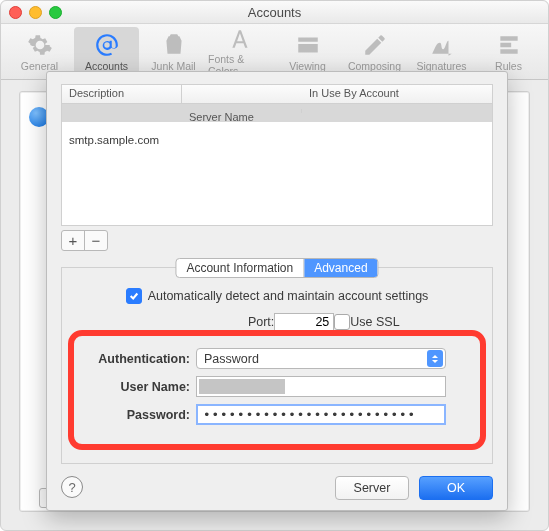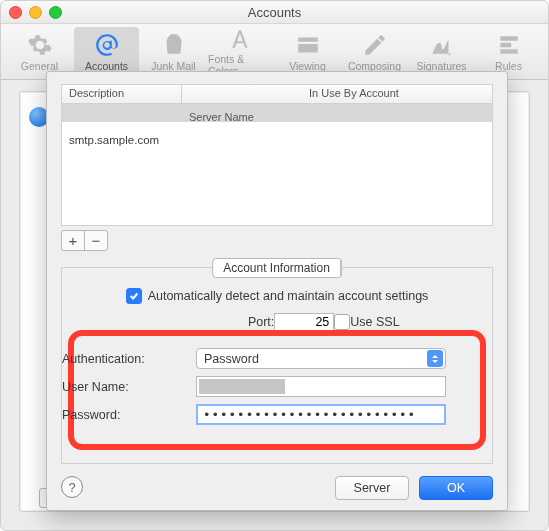--- a/index.html
+++ b/index.html
@@ -77,21 +77,21 @@
 
   
   .port-row{position:absolute;top:45px;left:0;right:0;display:flex;align-items:center;justify-content:center;font-size:12.5px;}
   .port-row .lbl{width:120px;text-align:right;}
   .port-input{width:60px;height:18px;border:1px solid var(--mac-border);background:#fff;text-align:right;padding:0 4px;font-size:12.5px;box-sizing:border-box;}
 
   
   .hl-box{position:absolute;left:6px;right:6px;top:62px;height:120px;border:6px solid var(--highlight);border-radius:14px;box-sizing:border-box;}
 
   .form-row{position:absolute;left:0;right:0;display:flex;align-items:center;gap:6px;font-size:12.5px;}
-  .form-row .lbl{width:128px;text-align:left;}
+  .form-row .lbl{width:128px;text-align:right;font-weight:bold;}
   .auth-row{top:80px;}
   .user-row{top:108px;}
   .pass-row{top:136px;}
 
   .select{flex:0 0 250px;height:21px;border:1px solid var(--mac-border);background:#fff;border-radius:4px;display:flex;align-items:center;justify-content:space-between;padding:0 2px 0 7px;font-size:12.5px;box-sizing:border-box;}
   .select .chev{width:16px;height:17px;background:var(--mac-blue-light);border-radius:3px;display:flex;flex-direction:column;align-items:center;justify-content:center;}
   .select .chev::before,.select .chev::after{content:"";border-left:3px solid transparent;border-right:3px solid transparent;}
   .select .chev::before{border-bottom:3px solid #fff;margin-bottom:2px;}
   .select .chev::after{border-top:3px solid #fff;}
 
@@ -213,20 +213,21 @@
 
     <div class="sheet-pm">
       <div class="btn">+</div>
       <div class="btn">−</div>
     </div>
 
     <div class="settings-pane">
 
       <div class="tabs">
         <div class="tab">Account Information</div>
+        <div class="tab sel">Advanced</div>
       </div>
 
       <div class="auto-row">
         <div class="checkbox checked">
           <svg viewBox="0 0 12 12">
               <polyline points="2,6 5,9 10,3"></polyline>
             </svg>
         </div>
         <span>Automatically detect and maintain account settings</span>
       </div>

